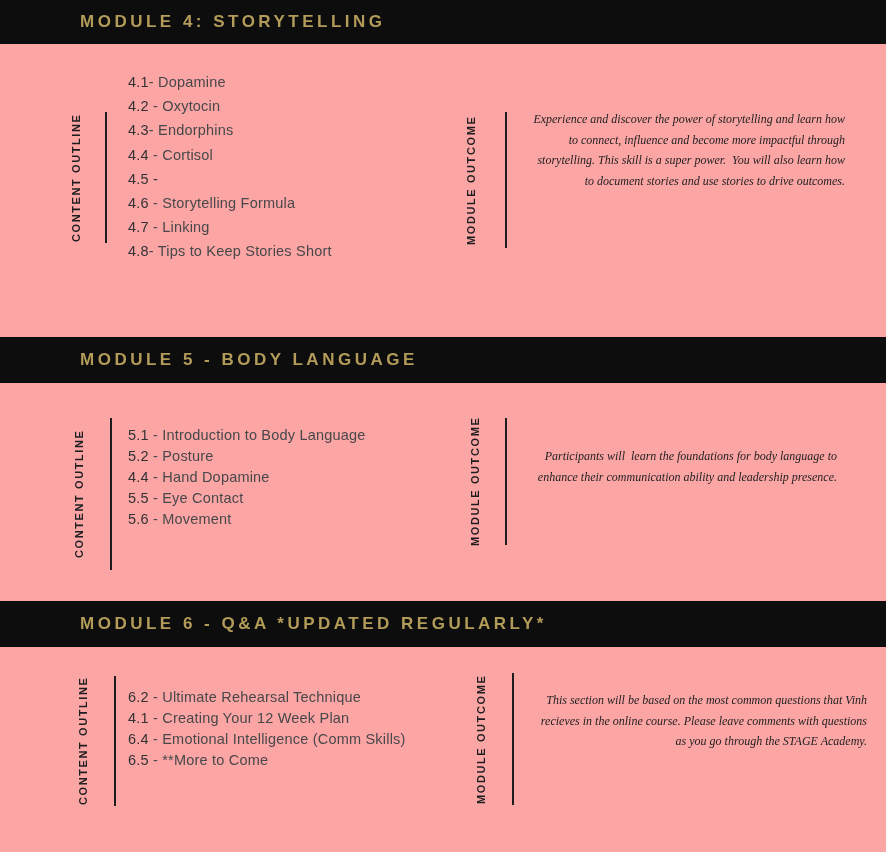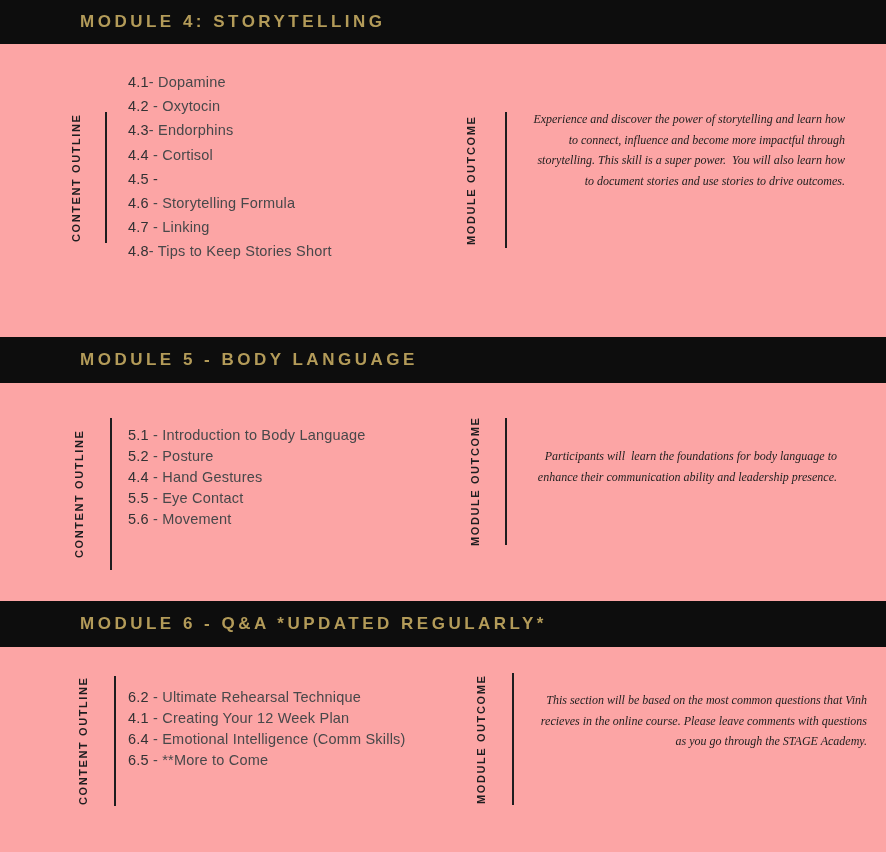--- a/index.html
+++ b/index.html
@@ -115,21 +115,21 @@
 
   <section class="module" id="module-5">
     <div class="bar">
       <span class="bar-title">MODULE 5 - BODY LANGUAGE</span>
     </div>
     <span class="vlabel outline-label">CONTENT OUTLINE</span>
     <span class="vline outline-line"></span>
     <ul class="items">
         <li><b>5.1</b><span> - Introduction to Body Language</span></li>
         <li><b>5.2</b><span> - Posture</span></li>
-        <li><b>4.4</b><span> - Hand Gestures</span></li>
+        <li><b>4.4</b><span> - Hand Dopamine</span></li>
         <li><b>5.5</b><span> - Eye Contact</span></li>
         <li><b>5.6</b><span> - Movement</span></li>
       </ul>
     <span class="vlabel outcome-label">MODULE OUTCOME</span>
     <span class="vline outcome-line"></span>
     <p class="outcome">Participants will  learn the foundations for body language to enhance their communication ability and leadership presence.</p>
   </section>
 
   <section class="module" id="module-6">
     <div class="bar">

